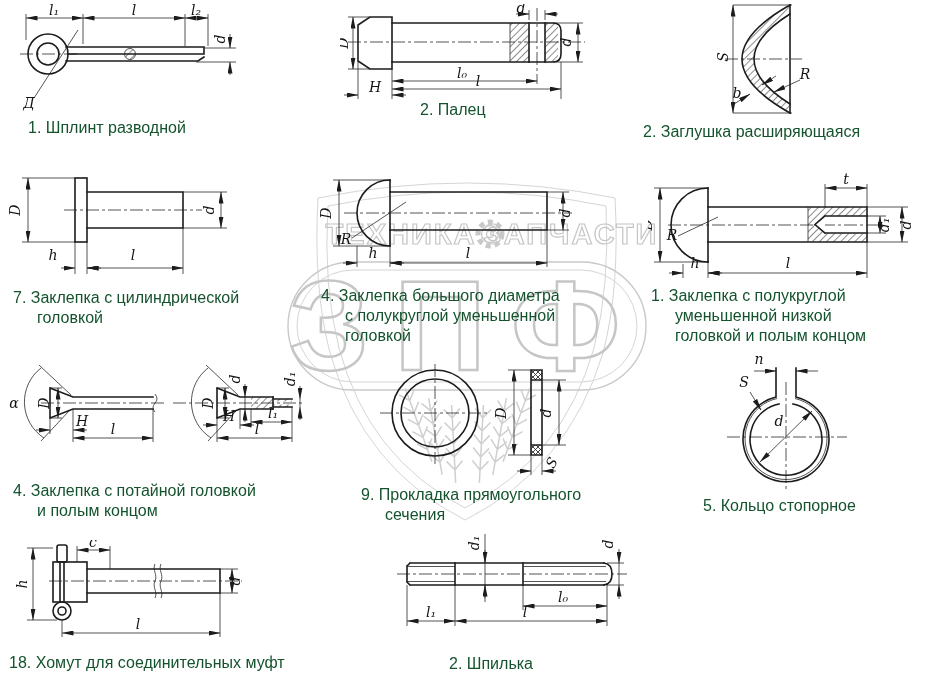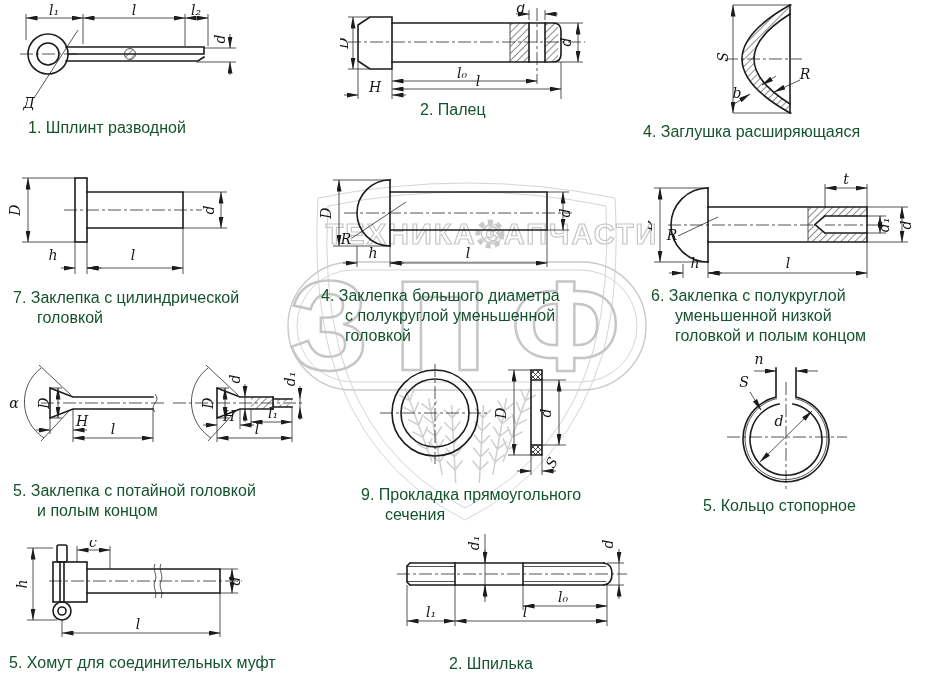--- a/index.html
+++ b/index.html
@@ -368,30 +368,30 @@
   </g>
   <text class="dt" x="84" y="15" transform="rotate(-90 84 15)">d₁</text>
   <text class="dt" x="218" y="16" transform="rotate(-90 218 16)">d</text>
   <text class="dt" x="168" y="74">l₀</text>
   <text class="dt" x="36" y="89">l₁</text>
   <text class="dt" x="130" y="89">l</text>
 </svg>
 
 <div class="cap" style="left:28px;top:118px">1. Шплинт разводной</div>
 <div class="cap" style="left:420px;top:100px">2. Палец</div>
-<div class="cap" style="left:643px;top:122px">4. Заглушка расширяющаяся</div>
+<div class="cap" style="left:643px;top:122px">2. Заглушка расширяющаяся</div>
 <div class="cap" style="left:13px;top:288px">7. Заклепка с цилиндрической
 головкой</div>
 <div class="cap" style="left:321px;top:286px">4. Заклепка большого диаметра
 с полукруглой уменьшенной
 головкой</div>
-<div class="cap" style="left:651px;top:286px">6. Заклепка с полукруглой
+<div class="cap" style="left:651px;top:286px">1. Заклепка с полукруглой
 уменьшенной низкой
 головкой и полым концом</div>
-<div class="cap" style="left:13px;top:481px">5. Заклепка с потайной головкой
+<div class="cap" style="left:13px;top:481px">4. Заклепка с потайной головкой
 и полым концом</div>
 <div class="cap" style="left:361px;top:485px">9. Прокладка прямоугольного
 сечения</div>
 <div class="cap" style="left:703px;top:496px">5. Кольцо стопорное</div>
-<div class="cap" style="left:9px;top:653px">5. Хомут для соединительных муфт</div>
+<div class="cap" style="left:9px;top:653px">18. Хомут для соединительных муфт</div>
 <div class="cap" style="left:449px;top:654px">2. Шпилька</div>
 
 </div>
 
 </body></html>

